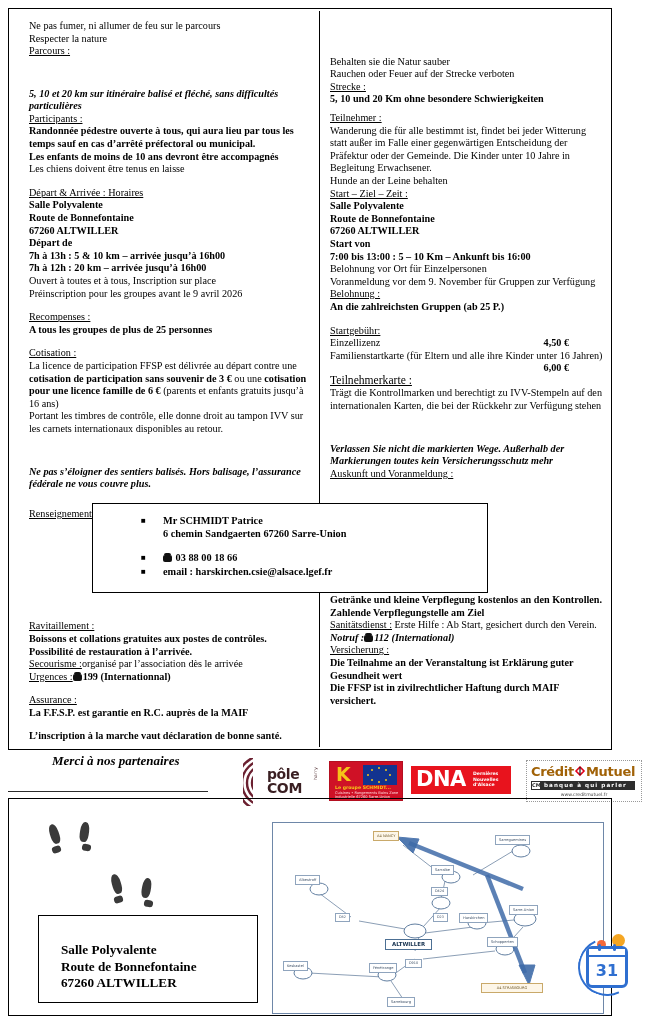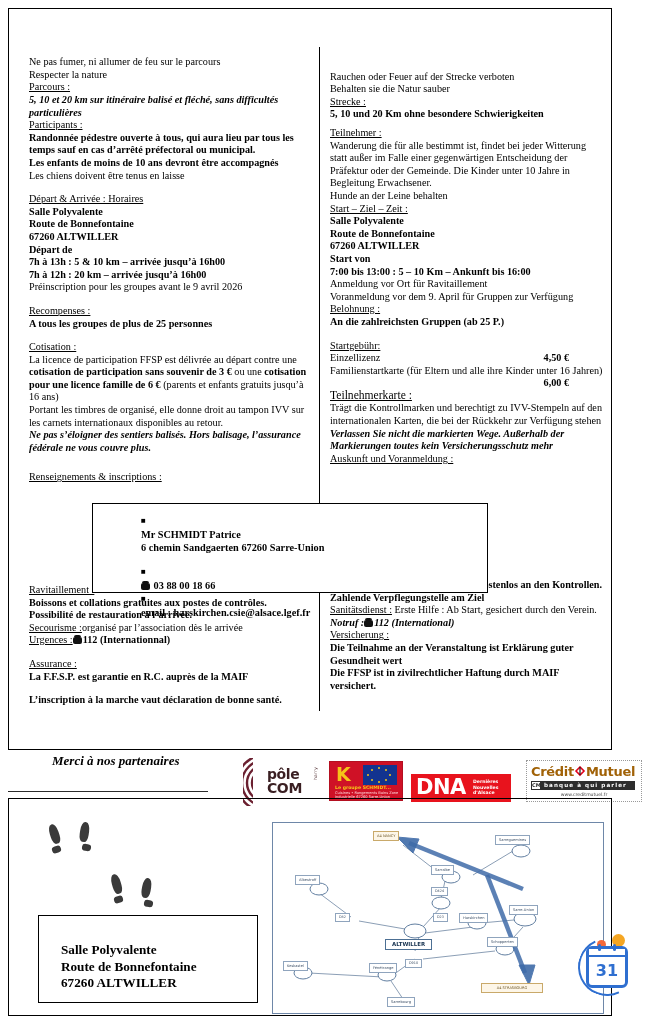--- a/index.html
+++ b/index.html
@@ -24,21 +24,21 @@
     border: 1.2px solid #000;
   }
   .cols { display: flex; width: 100%; height: 100%; align-items: center; }
   .col-left { width: 311px; border-right: 1.2px solid #000; padding: 9px 8px 4px 20px; }
   .col-right { width: 291px; padding: 9px 8px 4px 10px; }
   .col-left, .col-right { font-size: 10.2px; line-height: 12.6px; }
 
   p { margin: 0; }
   .u { text-decoration: underline; }
   .b { font-weight: bold; }
-  .bi { font-weight: bold; font-style: italic; }
+  .bi { font-weight: bold; font-style: italic; margin-top: 30px; }
   .gap { height: 11px; }
   .gap-s { height: 6px; }
   .gap-l { height: 17px; }
 
   .amount-row { display:flex; }
   .amount-row .lbl { flex:1; }
   .amount-row .val { font-weight:bold; padding-right:34px; }
 
   .bigger { font-size: 11.6px; }
 
@@ -47,21 +47,21 @@
     position: absolute;
     left: 92px; top: 503px;
     width: 396px; height: 90px;
     background: #fff;
     border: 1.1px solid #000;
     padding: 10px 0 0 0;
     z-index: 5;
     font-size: 10.3px;
     line-height: 13px;
   }
-  .cline { display:flex; padding-left: 48px; flex-direction: column; }
+  .cline { display:flex; padding-left: 48px; }
   .bullet { width: 22px; font-size: 8px; line-height: 14px; }
   .bullet::before { content: "\25A0"; }
   .cbody { font-weight: bold; }
   .phone-glyph {
     display:inline-block; width:9px; height:7px; background:#111;
     border-radius:2px; position:relative; top:1px; margin-right:1px;
   }
   .phone-glyph::before{
     content:""; position:absolute; left:1px; top:-2px; width:7px; height:2px;
     background:#111; border-radius:2px 2px 0 0;
@@ -108,21 +108,21 @@
   .k-txt1 {
     position:absolute; left:5px; top:23px; font-size:4.6px; color:#f5c518;
     font-family:"DejaVu Sans",sans-serif; font-weight:bold;
   }
   .k-txt2 {
     position:absolute; left:5px; top:29px; font-size:3.6px; color:#ffd9dd;
     font-family:"DejaVu Sans",sans-serif; line-height:4.2px; width:64px;
   }
 
   .logo-dna {
-    position:absolute; left:168px; top:16px; width:100px; height:28px;
+    position:absolute; left:168px; top:8px; width:100px; height:28px;
     background:#e8131d;
   }
   .dna-letters {
     position:absolute; left:5px; top:2px;
     font-family:"DejaVu Sans",sans-serif; font-weight:bold;
     font-size:21px; color:#fff; letter-spacing:-0.5px; line-height:23px;
   }
   .dna-sub {
     position:absolute; right:4px; top:5px; font-size:4.6px; color:#fff;
     line-height:5.6px; font-family:"DejaVu Sans",sans-serif; font-weight:bold;
@@ -239,63 +239,64 @@
         <p class="b">Les enfants de moins de 10 ans devront être accompagnés</p>
         <p>Les chiens doivent être tenus en laisse</p>
         <div class="gap"></div>
         <p class="u">Départ &amp; Arrivée : Horaires</p>
         <p class="b">Salle Polyvalente</p>
         <p class="b">Route de Bonnefontaine</p>
         <p class="b">67260 ALTWILLER</p>
         <p class="b">Départ de</p>
         <p class="b">7h à 13h : 5 &amp; 10 km  – arrivée jusqu’à 16h00</p>
         <p class="b">7h à 12h : 20 km          – arrivée jusqu’à 16h00</p>
+        <p>Ouvert à toutes et à tous, Inscription sur place</p>
         <p>Préinscription pour les groupes avant le 9 avril 2026</p>
         <div class="gap"></div>
         <p class="u">Recompenses :</p>
         <p class="b">A tous les groupes de plus de 25 personnes</p>
         <div class="gap"></div>
         <p class="u">Cotisation :</p>
         <p><span>La licence de participation FFSP est délivrée au départ contre une </span><span class="b">cotisation de participation sans souvenir de 3 €</span><span> ou une </span><span class="b">cotisation pour une licence famille de 6 €</span><span> (parents et enfants gratuits jusqu’à 16 ans)</span></p>
-        <p>Portant les timbres de organisé, elle donne droit au tampon IVV sur les carnets internationaux disponibles au retour.</p>
+        <p>Portant les timbres de contrôle, elle donne droit au tampon IVV sur les carnets internationaux disponibles au retour.</p>
         <p class="bi">Ne pas s’éloigner des sentiers balisés. Hors balisage, l’assurance fédérale ne vous couvre plus.</p>
         <div class="gap-l"></div>
         <p class="u">Renseignements &amp; inscriptions :</p>
 
         <div style="height:100px"></div>
 
         <p class="u">Ravitaillement :</p>
         <p class="b">Boissons et collations gratuites aux postes de contrôles.</p>
         <p class="b">Possibilité de restauration à l’arrivée.</p>
         <p><span class="u">Secourisme :</span><span>organisé par l’association dès le arrivée</span></p>
-        <p><span class="u">Urgences :</span><span class="phone-glyph"></span><span class="b">112  (Internationnal)</span></p>
+        <p><span class="u">Urgences :</span><span class="phone-glyph"></span><span class="b">199  (Internationnal)</span></p>
         <div class="gap"></div>
         <p class="u">Assurance :</p>
         <p class="b">La F.F.S.P. est garantie en R.C. auprès de la MAIF</p>
         <div class="gap"></div>
         <p class="b">L’inscription à la marche vaut déclaration de bonne santé.</p>
       </div>
 
       <div class="col-right">
+        <p>Behalten sie die Natur sauber</p>
         <p>Rauchen oder Feuer auf der Strecke verboten</p>
-        <p>Behalten sie die Natur sauber</p>
         <p class="u">Strecke :</p>
         <p class="b">5, 10 und 20 Km ohne besondere Schwierigkeiten</p>
         <div class="gap-s"></div>
         <p class="u">Teilnehmer :</p>
         <p>Wanderung die für alle bestimmt ist, findet bei jeder Witterung statt außer im Falle einer gegenwärtigen Entscheidung der Präfektur oder der Gemeinde. Die Kinder unter 10 Jahre in Begleitung Erwachsener.</p>
         <p>Hunde an der Leine behalten</p>
         <p class="u">Start – Ziel – Zeit :</p>
         <p class="b">Salle Polyvalente</p>
         <p class="b">Route de Bonnefontaine</p>
         <p class="b">67260 ALTWILLER</p>
         <p class="b">Start von</p>
         <p class="b">7:00 bis 13:00 :  5 – 10 Km   – Ankunft bis 16:00</p>
-        <p>Anmeldung vor Ort für Ravitaillement</p>
-        <p>Voranmeldung vor dem 9. April für Gruppen zur Verfügung</p>
+        <p>Belohnung vor Ort für Einzelpersonen</p>
+        <p>Voranmeldung vor dem 9. November für Gruppen zur Verfügung</p>
         <p class="u">Belohnung :</p>
         <p class="b">An die zahlreichsten Gruppen (ab 25 P.)</p>
         <div class="gap"></div>
         <p class="u">Startgebühr:</p>
         <div class="amount-row">
           <span class="lbl">Einzellizenz</span>
           <span class="val">4,50 €</span>
         </div>
         <div>
           <span>Familienstartkarte (für Eltern und alle ihre Kinder unter 16 Jahren)</span>

